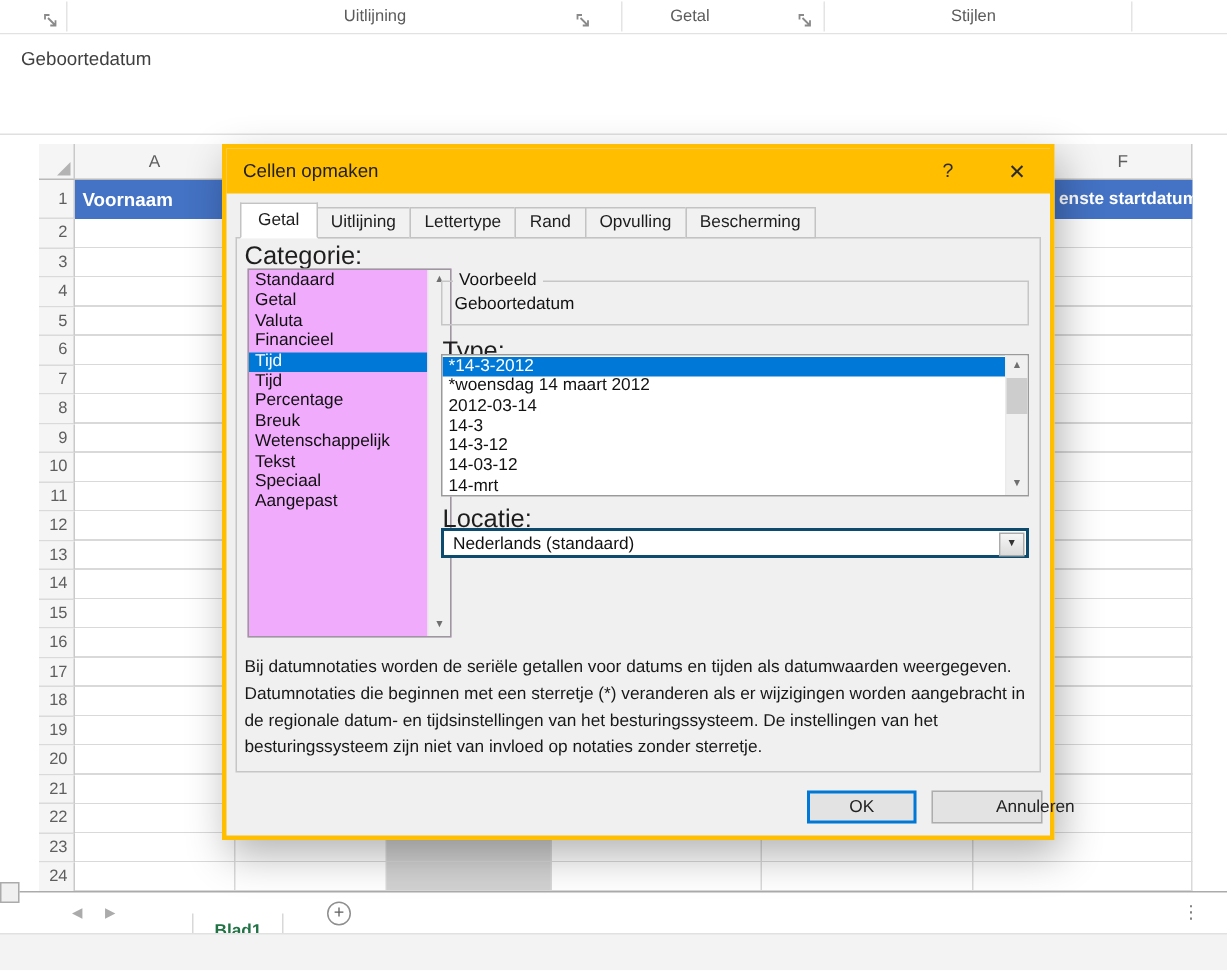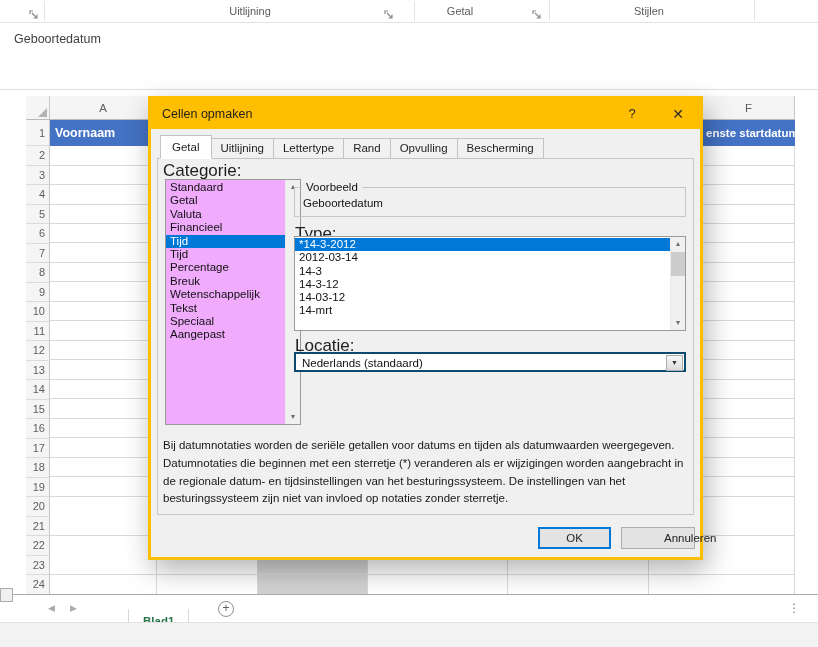--- a/index.html
+++ b/index.html
@@ -238,20 +238,21 @@
       <span class="preview-legend">Voorbeeld</span>
       <span class="preview-value">Geboortedatum</span>
     </div>
 
     <span class="dlg-label lbl-type">Type:</span>
 
     <div class="type-list">
       <div class="list-items">
 
       <div class="li-row selected">*14-3-2012</div>
+          <div class="li-row">*woensdag 14 maart 2012</div>
           <div class="li-row">2012-03-14</div>
           <div class="li-row">14-3</div>
           <div class="li-row">14-3-12</div>
           <div class="li-row">14-03-12</div>
           <div class="li-row">14-mrt</div>
         </div>
       <div class="vscroll">
         <span class="varrow up">▲</span>
         <span class="vthumb"></span>
         <span class="varrow down">▼</span>

